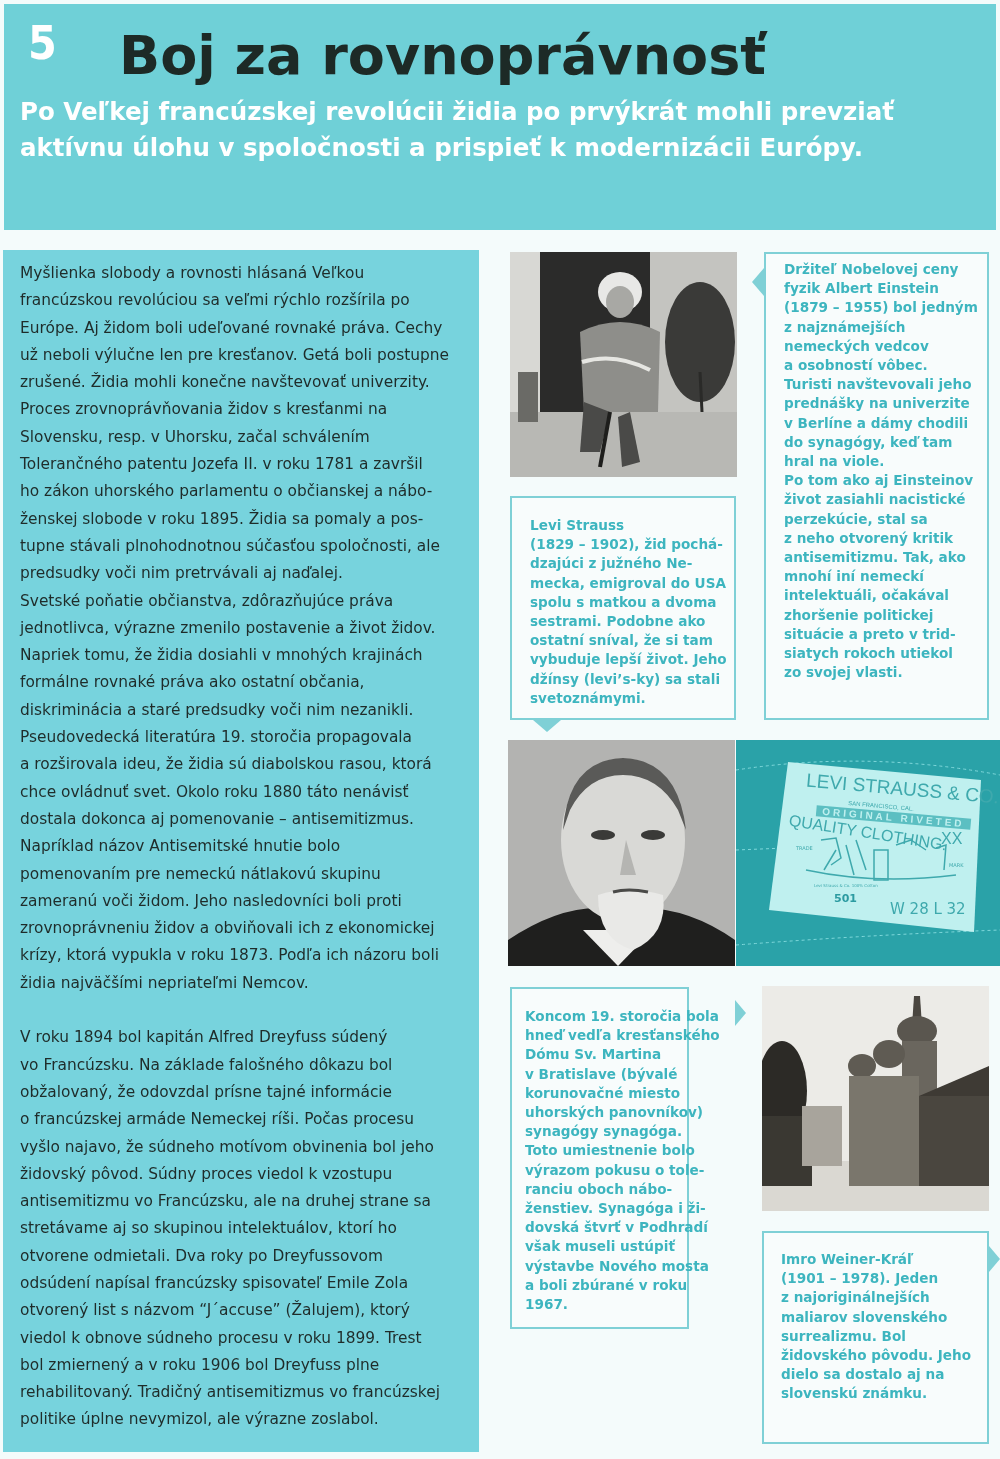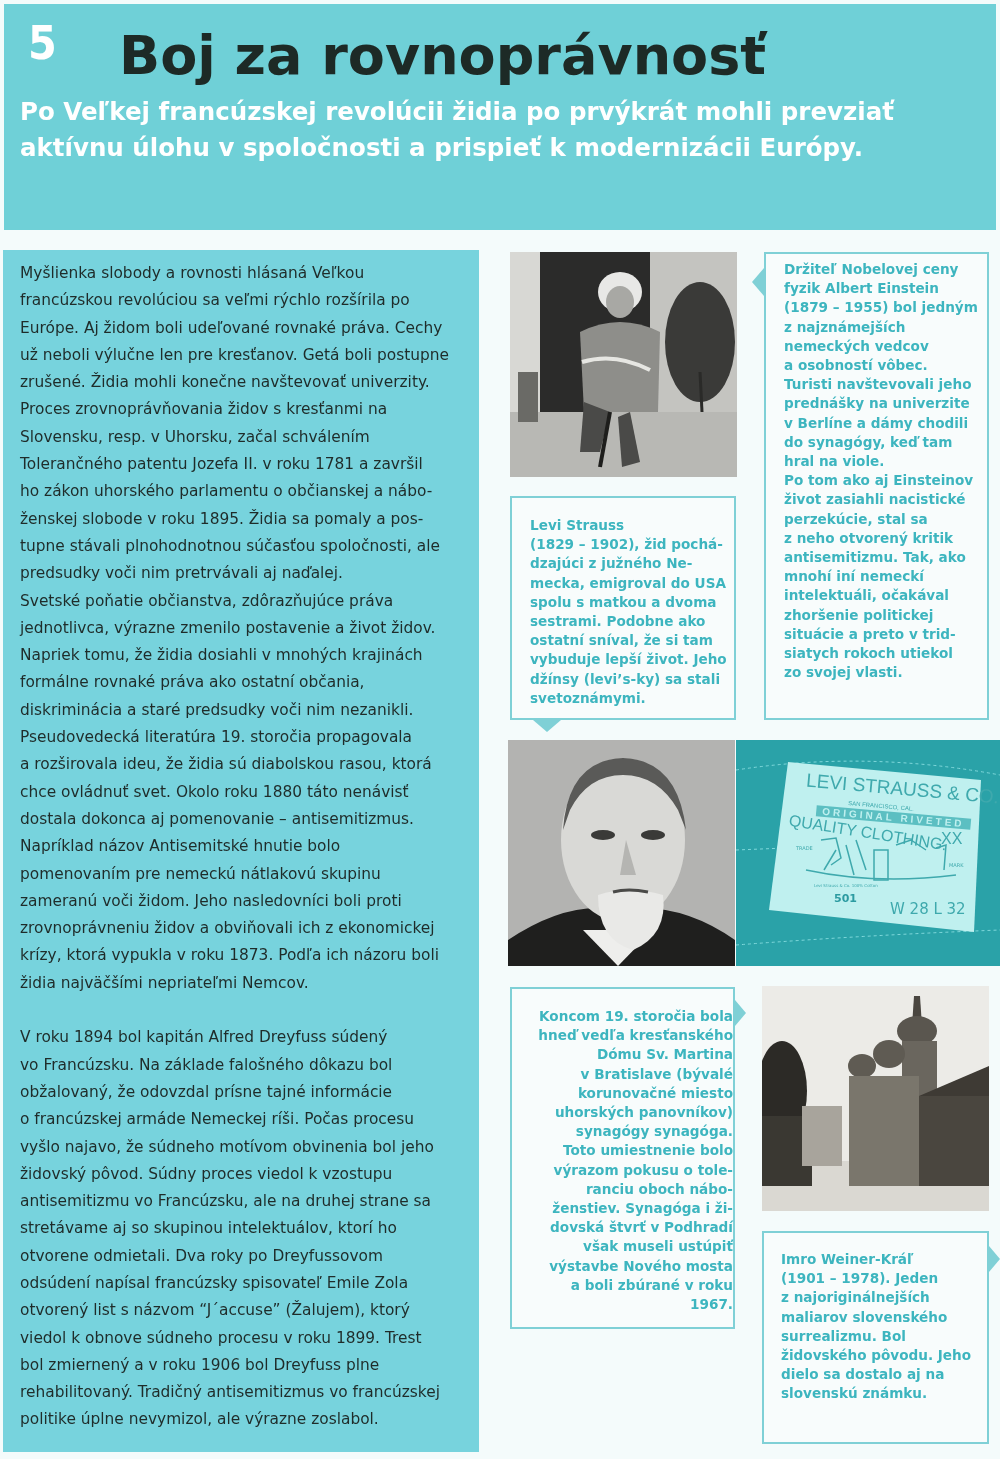--- a/index.html
+++ b/index.html
@@ -212,21 +212,21 @@
       <rect x="138" y="110" width="14" height="30"></rect>
       <path d="M160 105 L175 100 L190 110 M200 108 L210 105 L208 130"></path>
       <path d="M70 130 Q140 145 220 135"></path>
     </g>
   </svg>
   <div style="position:absolute; left:78px; top:143px; font-size:4px; color:#3fa9ad; white-space:nowrap;">Levi Strauss &amp; Co. 100% Cotton</div>
   <div style="position:absolute; left:65px; top:152px; font-size:11px; font-weight:bold; color:#2c9ba1;margin-left:33px;">501</div>
   <div style="position:absolute; left:154px; top:160px; font-size:15px; color:#3fa9ad; white-space:nowrap;">W 28 L 32</div>
 </div>
 
-<div class="cap" style="left:510px; top:987px; width:225px; height:342px; padding:18px 0 0 6px;text-align:right;">
+<div class="cap" style="left:510px; top:987px; width:179px; height:342px; padding:18px 0 0 13px;">
   <div id="cap-synagogue">
       <span class="line">Koncom 19. storočia bola</span>
       <span class="line">hneď vedľa kresťanského</span>
       <span class="line">Dómu Sv. Martina</span>
       <span class="line">v Bratislave (bývalé</span>
       <span class="line">korunovačné miesto</span>
       <span class="line">uhorských panovníkov)</span>
       <span class="line">synagógy synagóga.</span>
       <span class="line">Toto umiestnenie bolo</span>
       <span class="line">výrazom pokusu o tole-</span>

